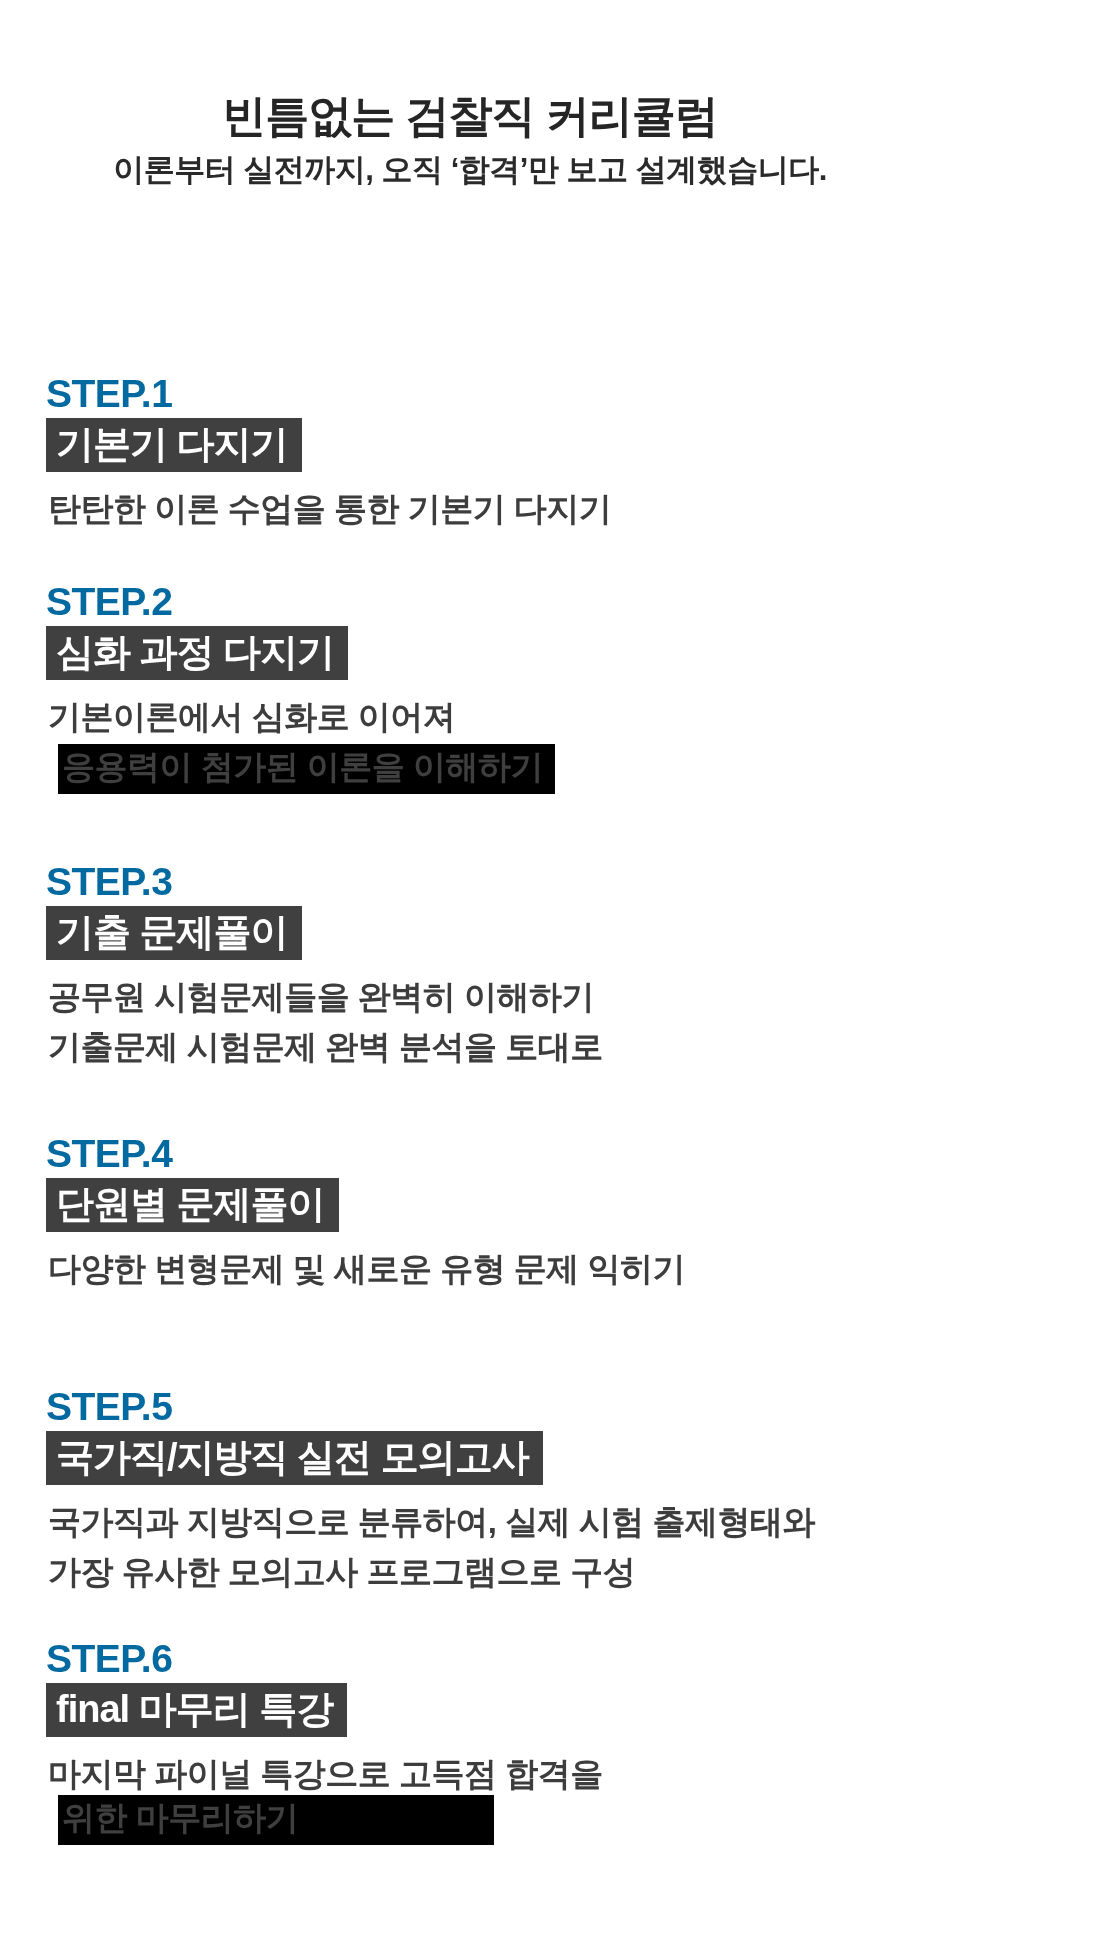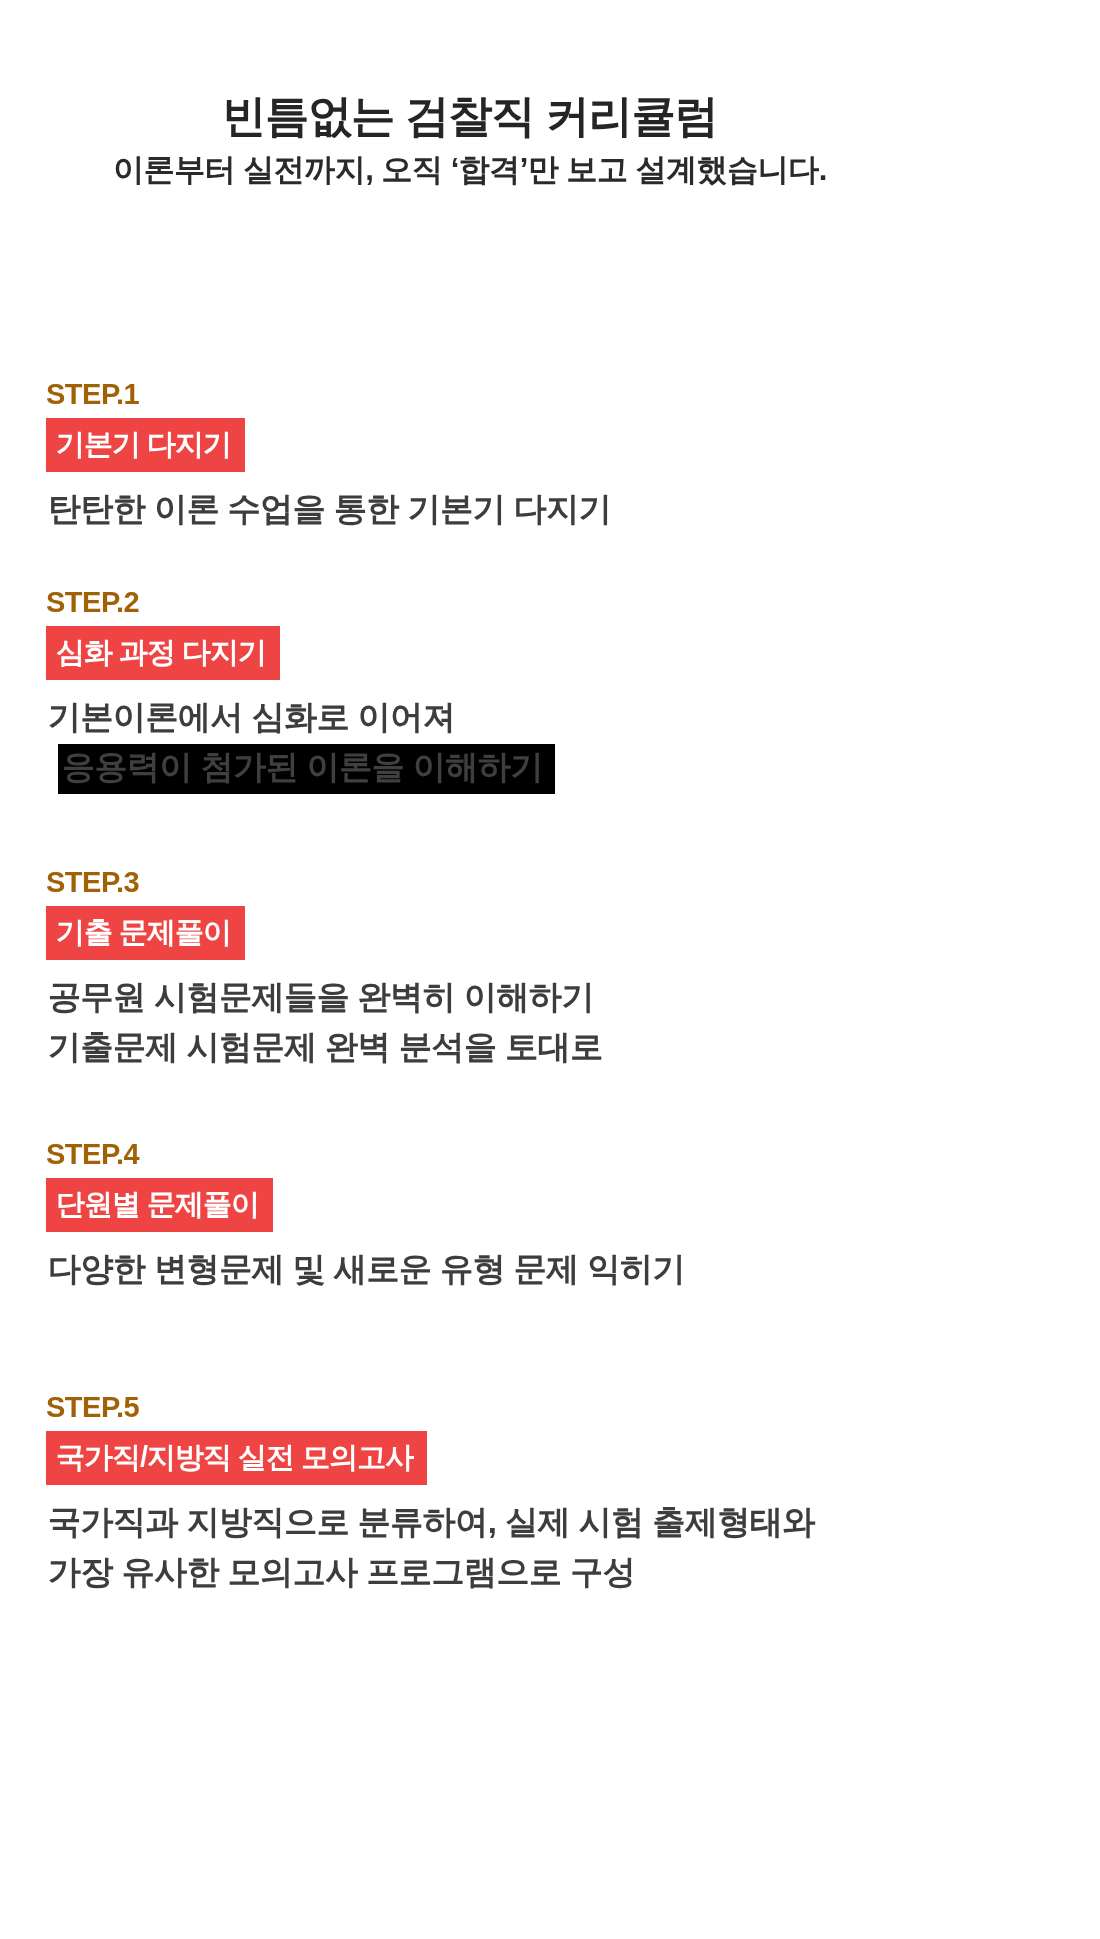--- a/index.html
+++ b/index.html
@@ -50,31 +50,31 @@
   }
   .s1 { top: 378px; }
   .s2 { top: 586px; }
   .s3 { top: 866px; }
   .s4 { top: 1138px; }
   .s5 { top: 1379px; margin-top: 12px; }
   .s6 { top: 1643px; }
 
   .step-label {
     margin: 0 0 8px 0;
-    font-size: 29px;
+    font-size: 39px;
     line-height: 32px;
     font-weight: 700;
-    color: #a16207;
+    color: #0369a1;
     letter-spacing: -0.5px;
   }
   .step-title {
     display: inline-block;
-    background: #ef4444;
+    background: #404040;
     color: #ffffff;
-    font-size: 29px;
+    font-size: 38px;
     line-height: 42px;
     font-weight: 800;
     letter-spacing: -1px;
     padding: 5px 14px 7px 10px;
     margin: 0;
   }
   .step-body { margin: 0; }
   .step-desc {
     display: block;
     margin: 18px 0 0 2px;
@@ -142,14 +142,22 @@
 
   <section class="step s5">
     <div class="step-label">STEP.5</div>
     <div class="step-title">국가직/지방직 실전 모의고사</div>
     <div class="step-body">
       <span class="step-desc">국가직과 지방직으로 분류하여, 실제 시험 출제형태와</span>
       <span class="step-desc">가장 유사한 모의고사 프로그램으로 구성</span>
     </div>
   </section>
 
+  <section class="step s6">
+    <div class="step-label">STEP.6</div>
+    <div class="step-title">final 마무리 특강</div>
+    <div class="step-body">
+      <span class="step-desc">마지막 파이널 특강으로 고득점 합격을</span>
+      <span class="step-desc hl">위한 마무리하기</span>
+    </div>
+  </section>
 
 </div>
 
 </body></html>

